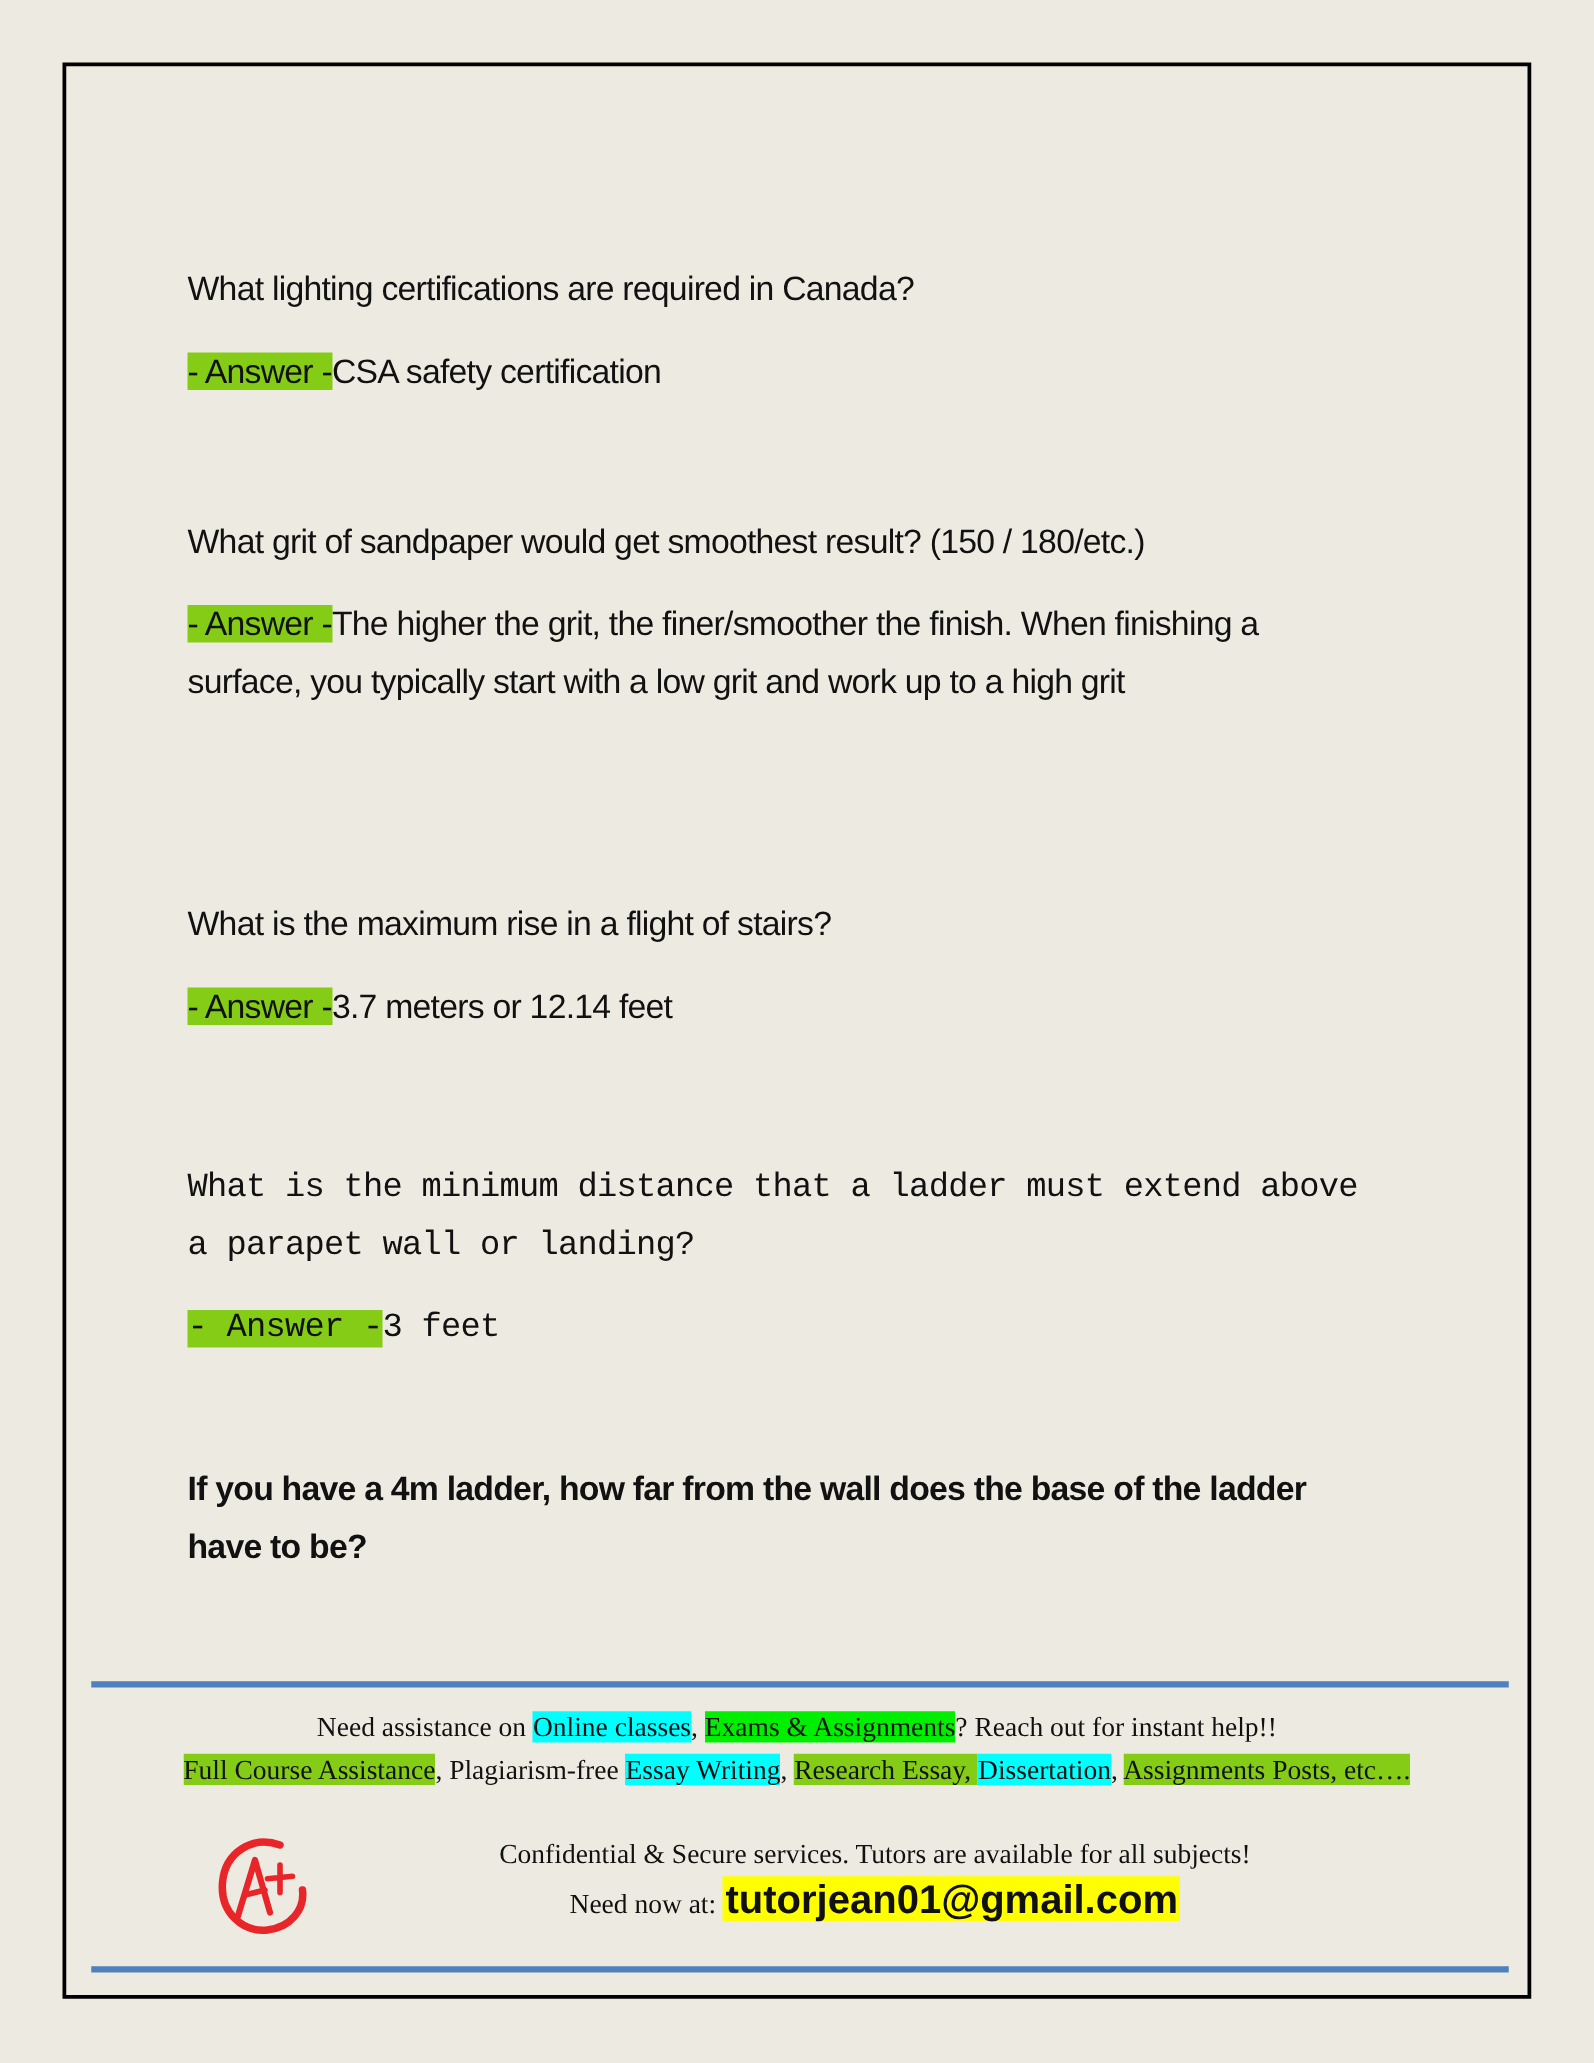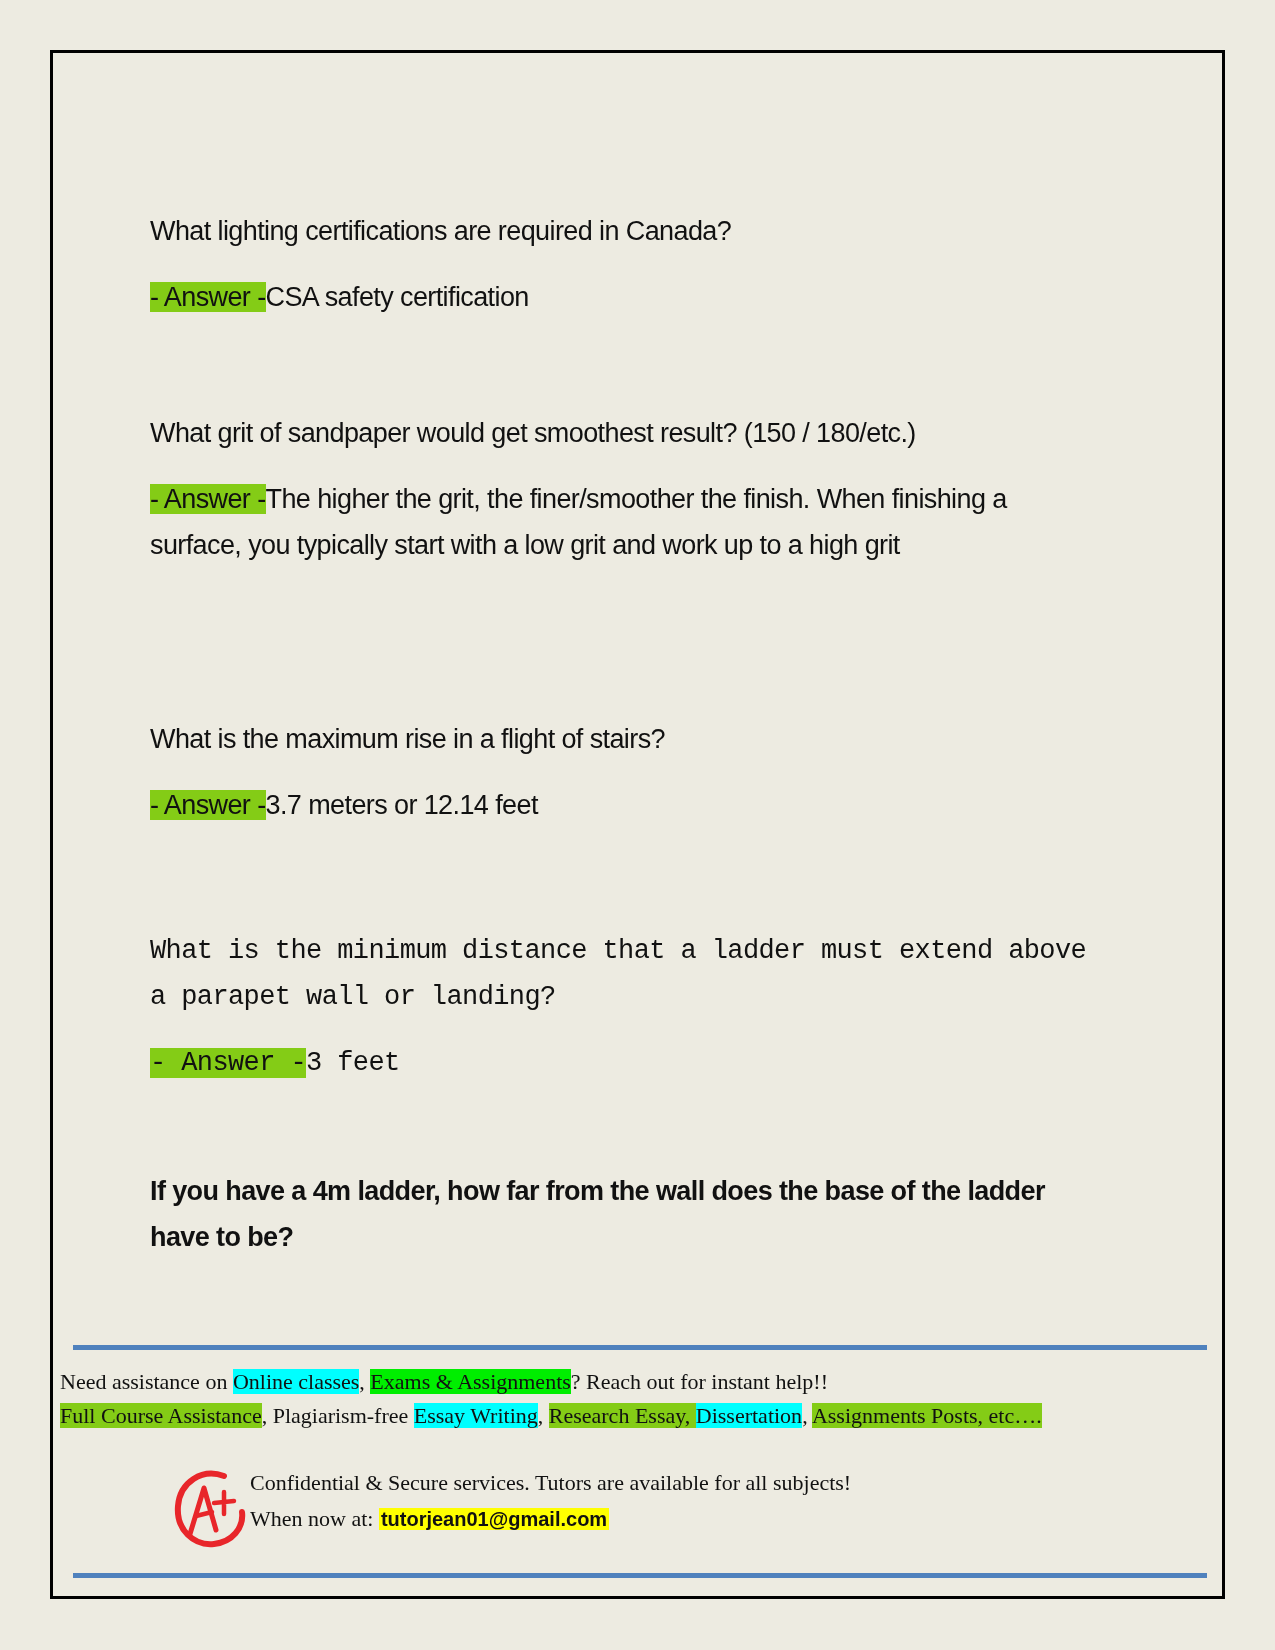--- a/index.html
+++ b/index.html
@@ -33,30 +33,30 @@
     .hl-cyan { background: #00ffff; }
     .hl-green { background: #00ee00; }
     .rule {
       position: absolute;
       left: 73px; width: 1134px; height: 5px;
       background: #4f81bd;
     }
     .footer-line {
       position: absolute;
       left: 60px; width: 1155px;
-      text-align: left;
+      text-align: center;
       font-family: "Liberation Serif", serif;
       font-size: 22px;
       line-height: 34px;
       white-space: nowrap;
     }
     .email {
       font-family: "Liberation Sans", sans-serif;
       font-weight: bold;
-      font-size: 20px;
+      font-size: 32px;
       background: #ffff00;
       padding: 0 2px;
     }
     .logo {
       position: absolute;
       left: 172px; top: 1468px;
       width: 76px; height: 82px;
     }
   </style>
 </head>
@@ -101,16 +101,16 @@
 <svg class="logo" viewBox="0 0 76 82">
   <path d="M52 8 C 30 0, 8 14, 6 38 C 4 62, 22 78, 42 76 C 60 74, 72 60, 70 44" fill="none" stroke="#e8262a" stroke-width="6" stroke-linecap="round"></path>
   <path d="M18 66 L 32 20 L 44 62" fill="none" stroke="#e8262a" stroke-width="5" stroke-linecap="round" stroke-linejoin="round"></path>
   <path d="M24 48 L 40 44" fill="none" stroke="#e8262a" stroke-width="4.5" stroke-linecap="round"></path>
   <path d="M52 24 L 52 46 M 42 35 L 62 33" fill="none" stroke="#e8262a" stroke-width="4.5" stroke-linecap="round"></path>
 </svg>
 
 <div class="footer-line" style="top:1466px; left:250px; width:900px;">Confidential &amp; Secure services. Tutors are available for all subjects!</div>
 
 <div class="footer-line" style="top:1502px; left:250px; width:900px;">
-  <span>When now at:  </span><span class="email">tutorjean01@gmail.com</span>
+  <span>Need now at:  </span><span class="email">tutorjean01@gmail.com</span>
 </div>
 
 <div class="rule" style="top:1573px;"></div>
 
 </body></html>

